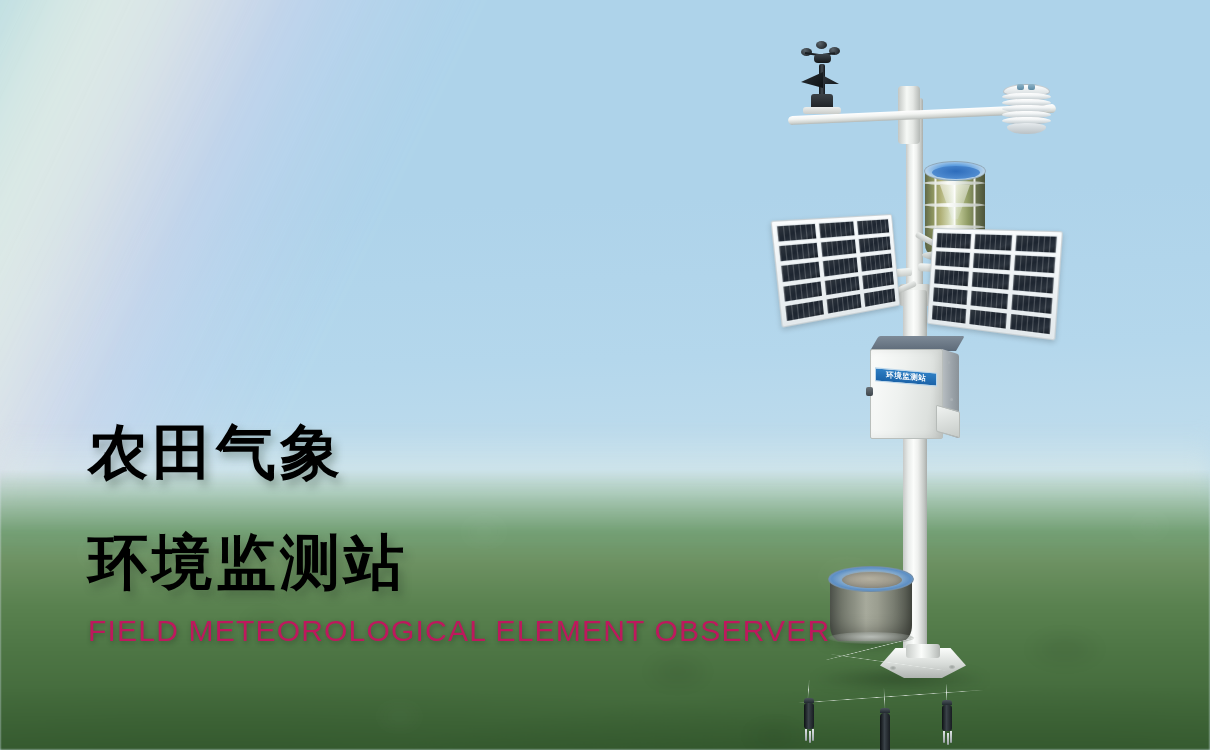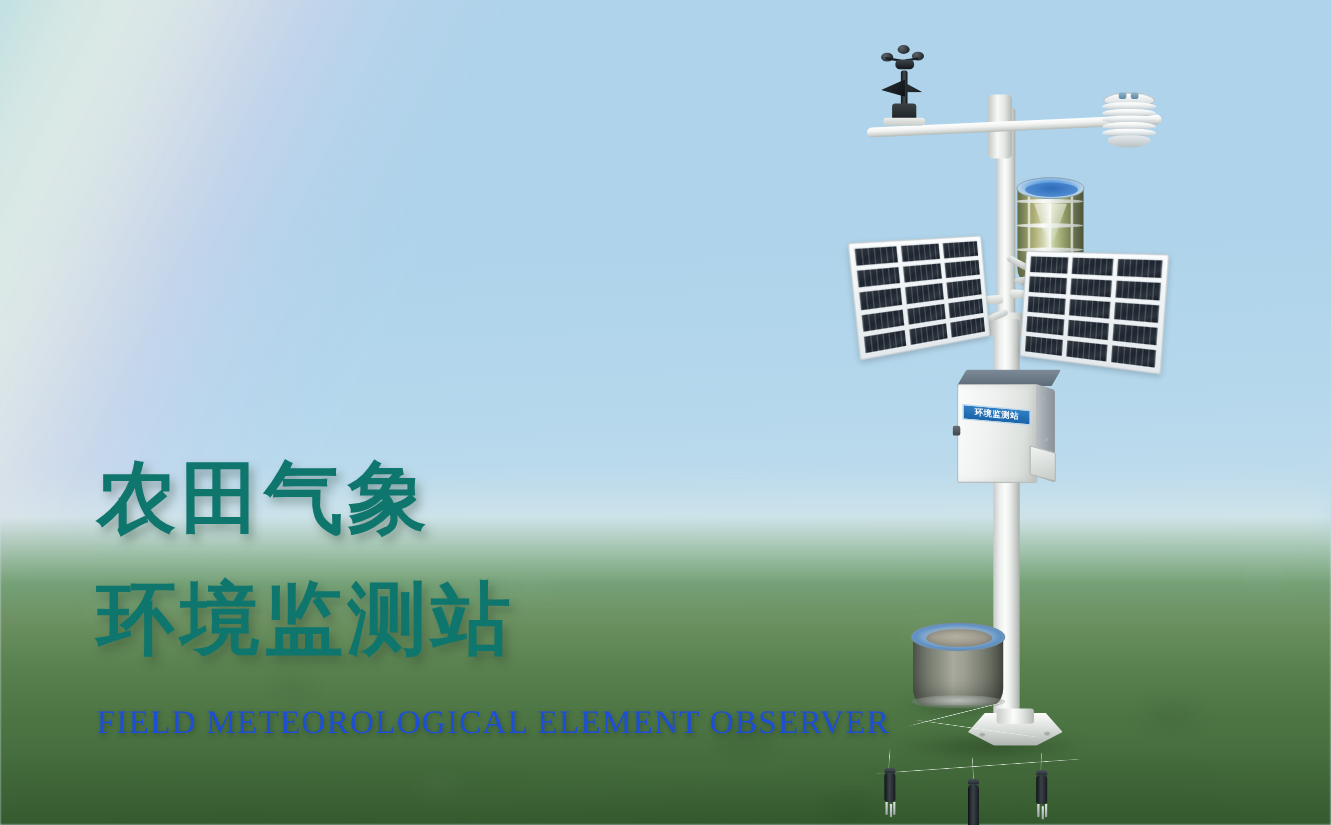--- a/index.html
+++ b/index.html
@@ -105,35 +105,34 @@
   }
 
   
   #headline{
     position:absolute;left:88px;top:400px;width:620px;
     pointer-events:none;
   }
   .cn-line{
     font-family:"DejaVu Sans","Liberation Sans",sans-serif;
     font-weight:bold;
-    font-size:72px;
+    font-size:60px;
     line-height:104px;
     letter-spacing:4px;
-    color:#0f766e;
+    color:#000000;
     text-shadow: 4px 6px 9px rgba(40,60,40,.35);
     white-space:nowrap;
   }
   .cn-line.second{ margin-top:6px; }
 
   #subtitle{
-    margin-top:26px;
-    font-family:Liberation Serif, serif;
+    font-family:Liberation Sans, sans-serif;
     font-size:30px;
     letter-spacing:1.2px;
-    color:#1d4ed8;
+    color:#be185d;
     text-shadow:1px 2px 5px rgba(30,50,30,.45);
     white-space:nowrap;
   }
 
   
   #station{position:absolute;left:740px;top:18px;width:360px;height:732px;}
 
   .mast{
     position:absolute;
     background:linear-gradient(90deg,#c6c9c7 0%,#e9ecea 22%,#fbfdfb 44%,#eef0ee 62%,#c3c7c4 88%,#a9adaa 100%);

